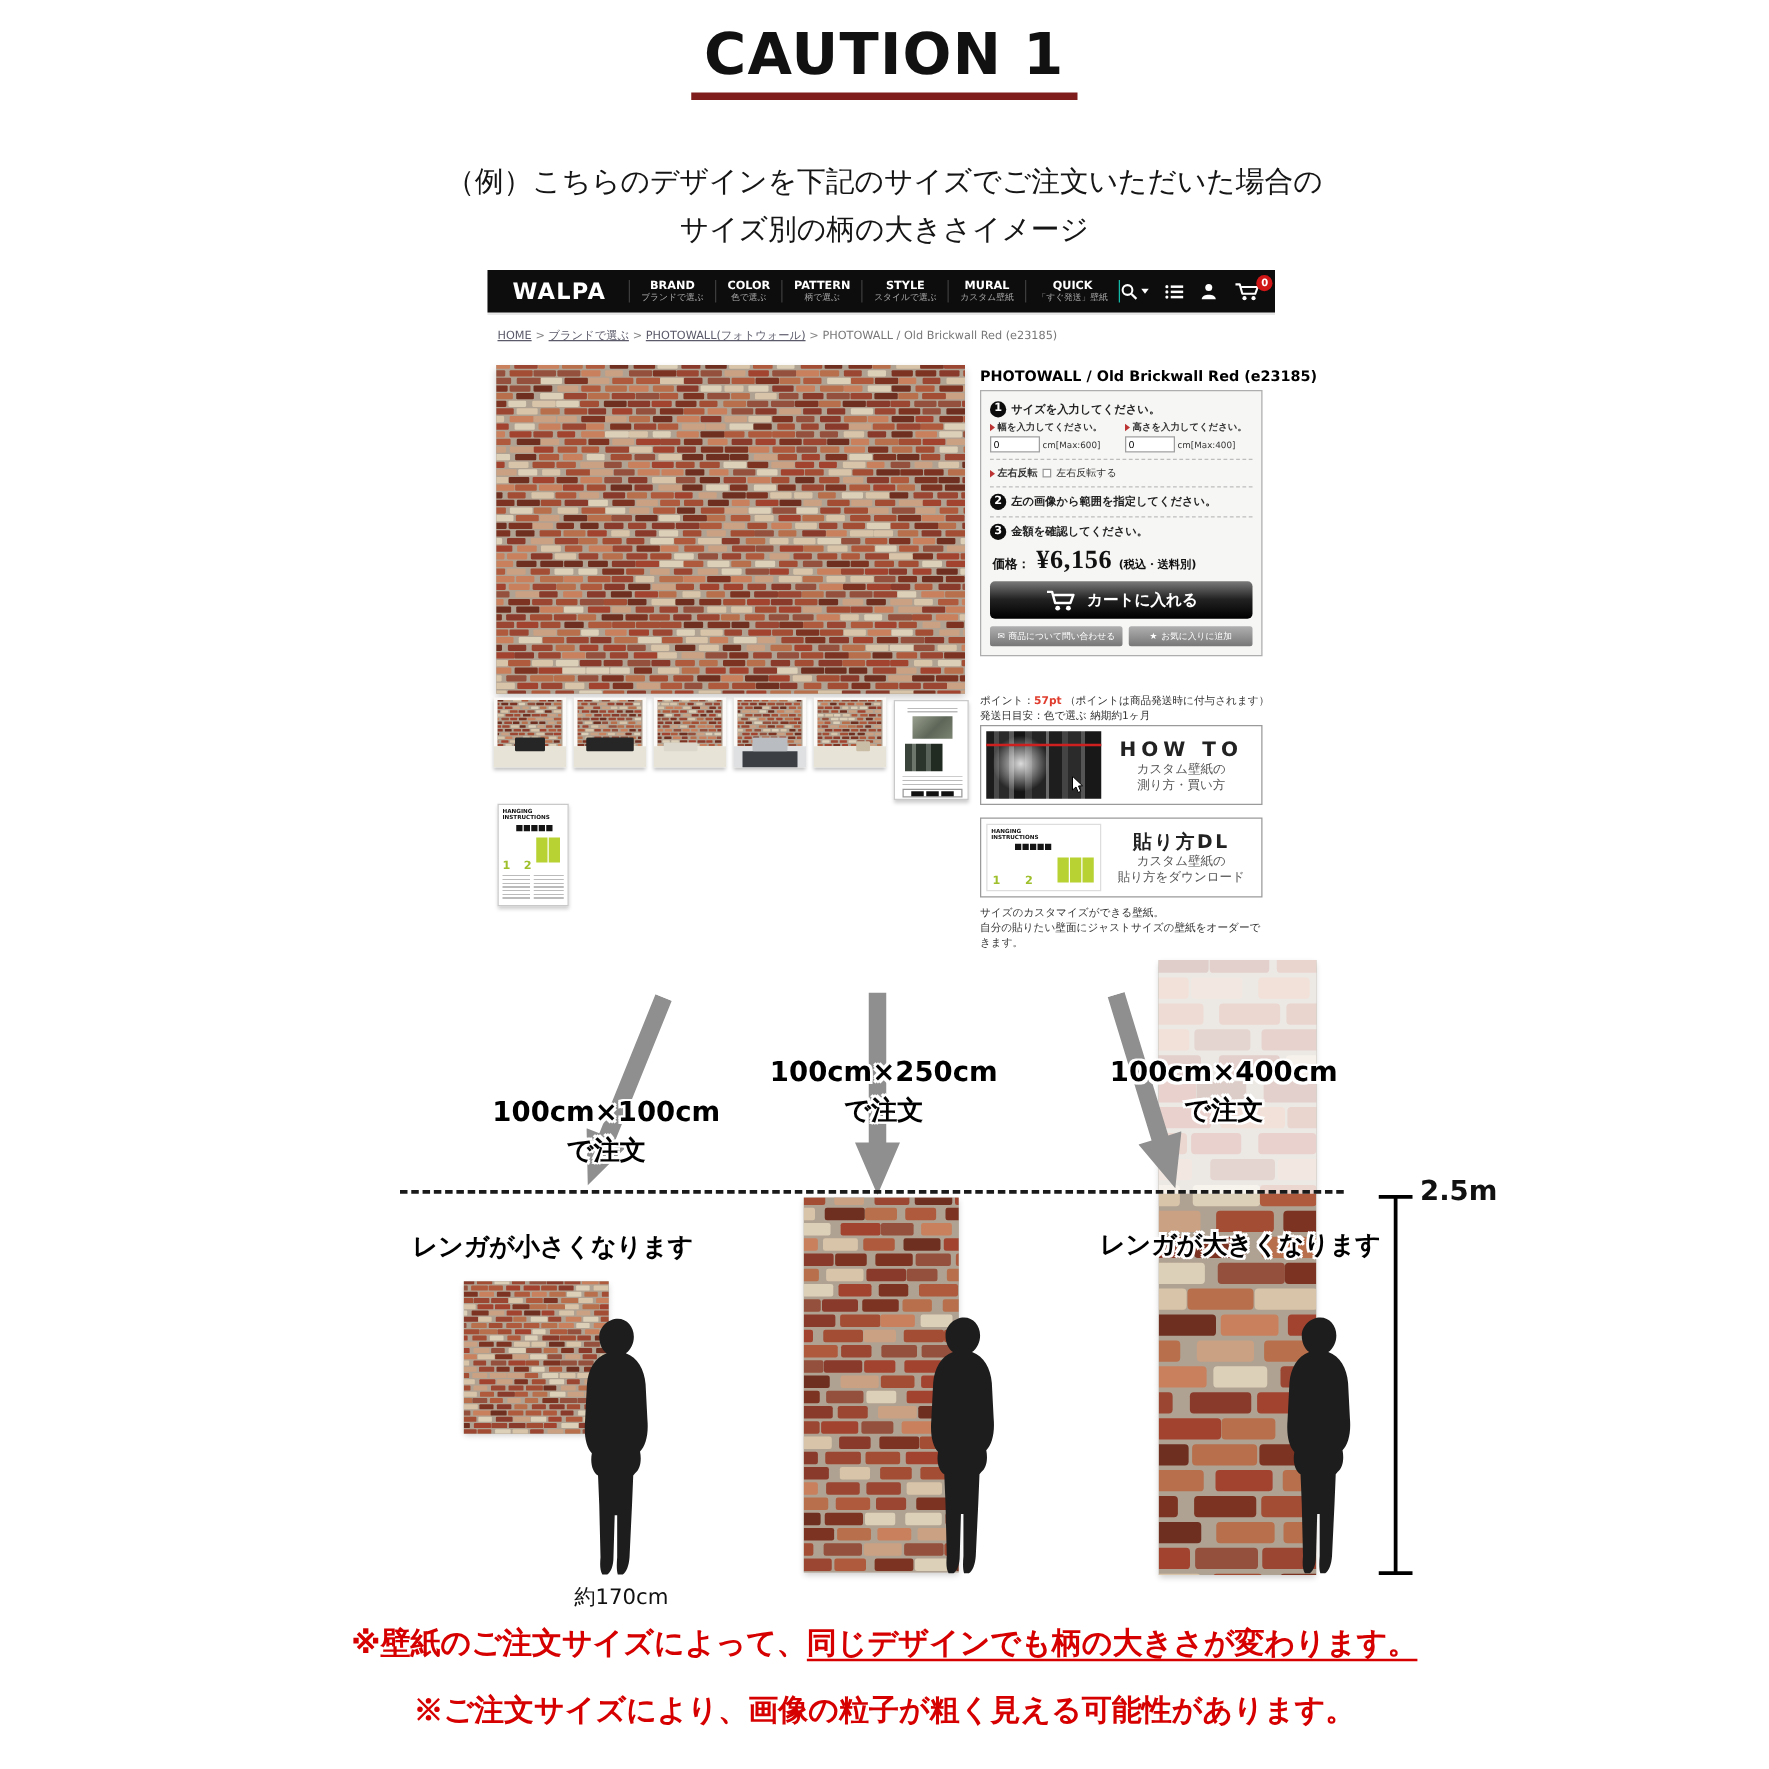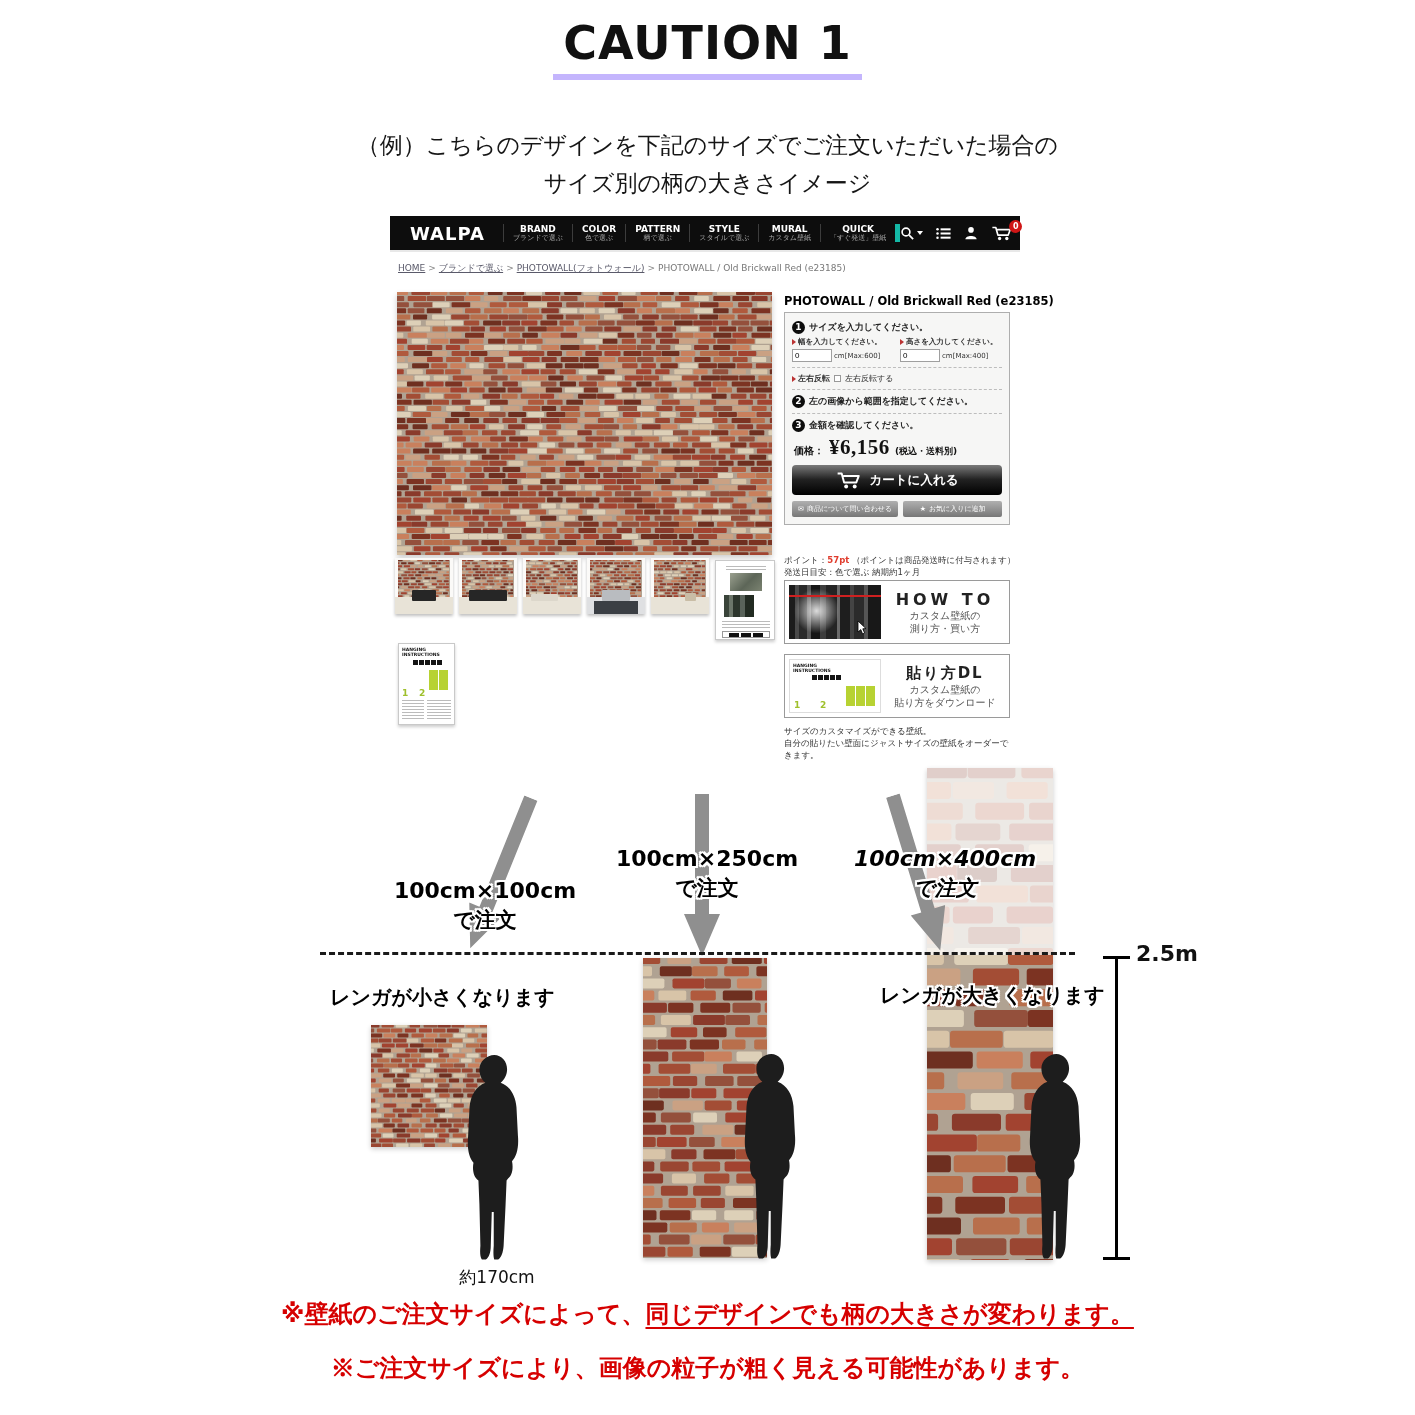--- a/index.html
+++ b/index.html
@@ -1,31 +1,31 @@
 <!DOCTYPE html>
 <html><head>
 <meta charset="utf-8">
 <style>
   html,body{margin:0;padding:0;background:#fff;}
   body{width:1415px;height:1415px;position:relative;font-family:"DejaVu Sans","Liberation Sans",sans-serif;color:#111;}
   .abs{position:absolute;}
   
   .caution-title-wrap{left:0;right:0;top:16px;text-align:center;}
-  .caution-title{display:inline-block;font-size:46px;font-weight:bold;letter-spacing:1px;border-bottom:6px solid #c4b5fd;padding:0 10px 4px;}
+  .caution-title{display:inline-block;font-size:46px;font-weight:bold;letter-spacing:1px;border-bottom:6px solid #7f1d1d;padding:0 10px 4px;}
   .intro{left:0;right:0;text-align:center;font-size:23px;color:#151515;font-weight:500;}
   .intro1{top:130px;}
   .intro2{top:168px;}
   
   .site{left:390px;top:216px;width:630px;height:546px;}
   .site *{box-sizing:border-box;}
   .nav{left:0;top:0;width:630px;height:34px;background:#0d0d0d;display:flex;align-items:center;box-shadow:0 2px 0 #e8e8e8;}
   .logo{color:#fff;font-weight:800;font-size:18px;letter-spacing:1px;margin-left:20px;width:78px;}
   .menu{display:flex;height:26px;align-items:center;margin-left:18px;}
   .menu-item{padding:0 9px;text-align:center;border-left:1px solid #3c3c3c;cursor:pointer;}
-  .menu-item:last-child{border-right:5px solid #14b8a6;}
+  .menu-item:last-child{border-right:1px solid #14b8a6;}
   .menu-en{font-size:9px;font-weight:bold;color:#fff;line-height:1.25;}
   .menu-jp{font-size:7px;color:#a9a9a9;line-height:1.1;white-space:nowrap;}
   .nav-icons{margin-left:auto;display:flex;align-items:center;gap:13px;margin-right:12px;}
   .nav-ic{position:relative;display:flex;align-items:center;}
   .caret{width:0;height:0;border-left:3px solid transparent;border-right:3px solid transparent;border-top:4px solid #fff;margin-left:2px;}
   .badge{position:absolute;right:-9px;top:-4px;width:13px;height:13px;border-radius:50%;background:#d01616;color:#fff;font-size:8px;font-weight:bold;text-align:center;line-height:13px;}
   .crumbs{left:8px;top:46px;font-size:9px;color:#777;white-space:nowrap;}
   .crumb-link{color:#5a5a6a;text-decoration:underline;cursor:pointer;}
   .crumb-sep{margin:0 3px;color:#888;}
   .main-image{left:7px;top:76px;width:375px;height:263px;box-shadow:0 3px 6px rgba(0,0,0,.2);}
@@ -1824,21 +1824,21 @@
   </svg>
 
 <div class="abs order-label" style="left:390px;top:845px;margin-top:32px;">
   <div class="ol-size">100cm×100cm</div>
   <div class="ol-sub">で注文</div>
 </div>
 <div class="abs order-label" style="left:612px;top:845px;">
   <div class="ol-size">100cm×250cm</div>
   <div class="ol-sub">で注文</div>
 </div>
-<div class="abs order-label" style="left:850px;top:845px;font-style:italic;">
+<div class="abs order-label" style="left:884px;top:845px;">
   <div class="ol-size">100cm×400cm</div>
   <div class="ol-sub">で注文</div>
 </div>
 
 <div class="abs brick wp" style="left:371px;top:1025px;width:116px;height:122px;"><svg width="116" height="122" xmlns="http://www.w3.org/2000/svg">
       <rect width="116" height="122" fill="#b0a292"></rect>
       <rect x="-3.4" y="-1.6" width="11.8" height="4.0" rx="0.7" fill="#8a3a2b"></rect>
       <rect x="10.6" y="-1.6" width="12.2" height="4.0" rx="0.7" fill="#a34d35"></rect>
       <rect x="24.6" y="-1.6" width="11.9" height="4.0" rx="0.7" fill="#ddd0b8"></rect>
       <rect x="38.6" y="-1.6" width="10.4" height="4.0" rx="0.7" fill="#9a4632"></rect>

